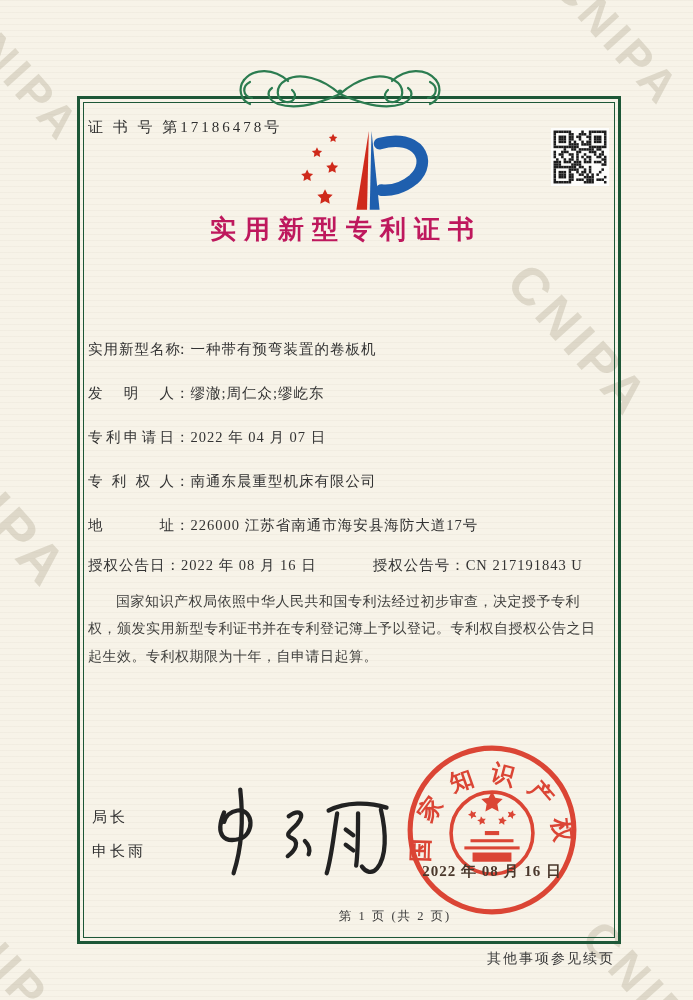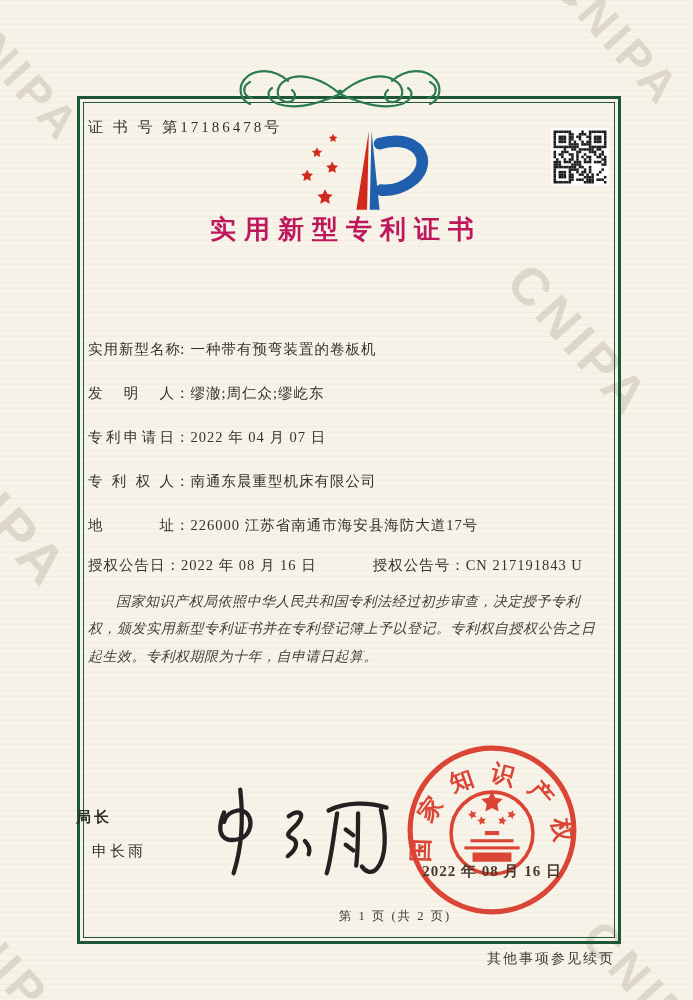--- a/index.html
+++ b/index.html
@@ -30,23 +30,23 @@
   .title{
     position:absolute;left:77px;top:212px;width:538px;text-align:center;
     font-size:26px;font-weight:bold;letter-spacing:8px;color:#be185d;z-index:3;
   }
   .fields{position:absolute;left:88px;top:296px;width:520px;z-index:3;font-size:14.5px;letter-spacing:1px;color:#333;margin-top:44px;}
   .row{margin-bottom:25px;white-space:nowrap;}
   .lbl{display:inline-block;width:6em;text-align:justify;text-align-last:justify;}
   .grant-row{position:absolute;left:88px;top:556px;width:520px;z-index:3;font-size:14.5px;letter-spacing:1px;color:#333;white-space:nowrap;}
   .grant-no{margin-left:56px;}
   .paras{position:absolute;left:88px;top:588px;width:512px;z-index:3;
-    font-size:14px;line-height:1.95;color:#40403e;font-style:italic;letter-spacing:0.5px;}
+    font-size:14px;line-height:1.95;color:#40403e;letter-spacing:0.5px;}
   .paras p{margin:0;text-indent:2em;}
-  .sig-title{position:absolute;left:76px;top:808px;font-size:15px;letter-spacing:3px;color:#2f2f2f;z-index:3;font-weight:bold;}
+  .sig-title{position:absolute;left:92px;top:808px;font-size:15px;letter-spacing:3px;color:#2f2f2f;z-index:3;}
   .sig-name{position:absolute;left:92px;top:842px;font-size:15px;letter-spacing:3px;color:#2f2f2f;z-index:3;}
   .autograph{position:absolute;left:193px;top:782px;width:218px;height:95px;z-index:3;}
   .seal{position:absolute;left:405px;top:743px;width:174px;height:174px;z-index:4;}
   .seal-date{
     position:absolute;left:403px;top:862px;width:178px;text-align:center;z-index:5;
     font-size:15px;font-weight:bold;color:#4a382c;letter-spacing:1px;
   }
   .page-no{position:absolute;left:77px;top:908px;width:636px;text-align:center;font-size:12.5px;letter-spacing:2px;color:#3a3a3a;z-index:3;}
   .footer-note{position:absolute;left:77px;top:950px;width:538px;text-align:right;font-size:14px;letter-spacing:2px;color:#3c3c3c;z-index:3;}
 </style>

